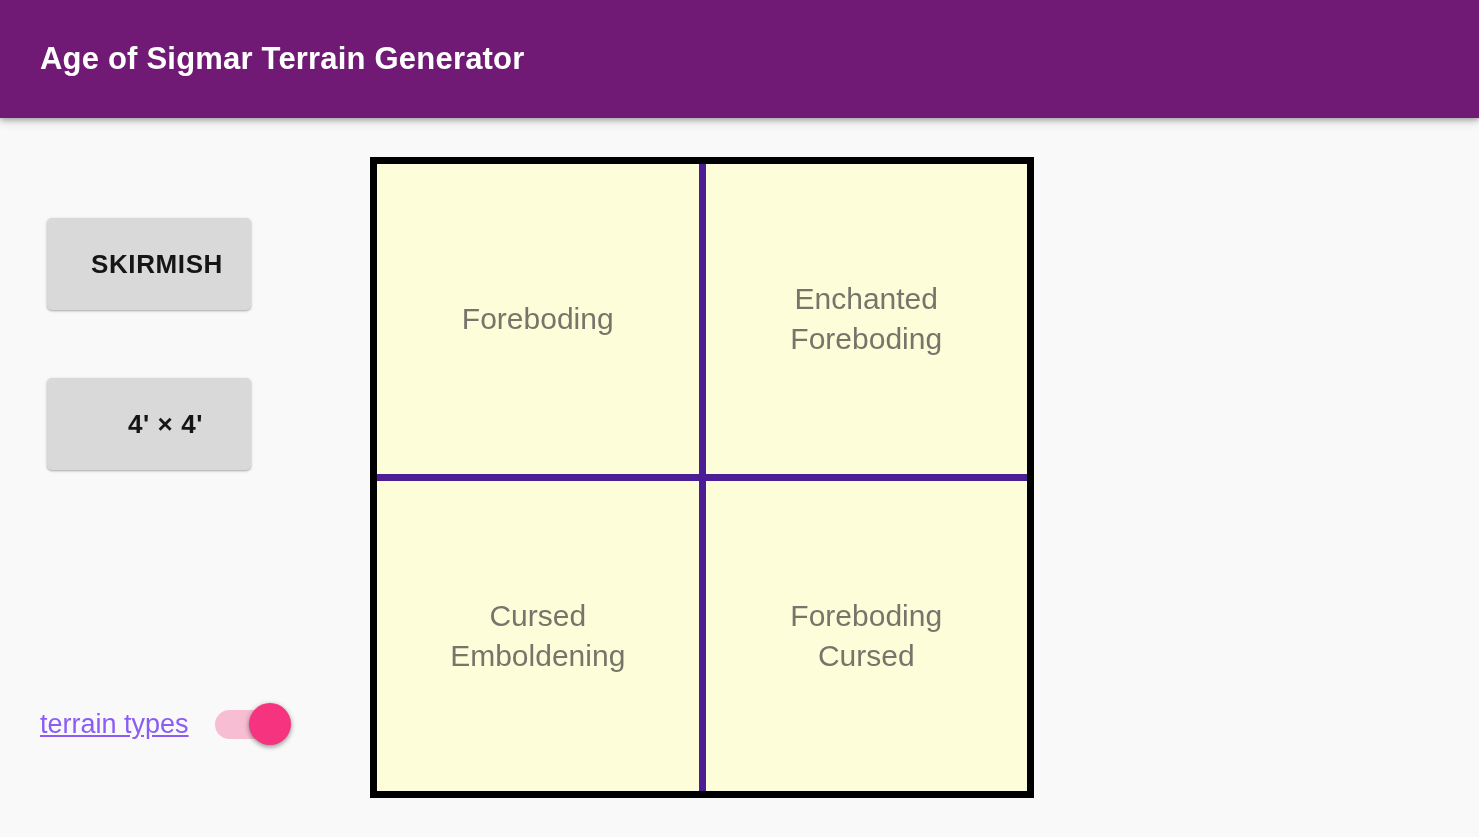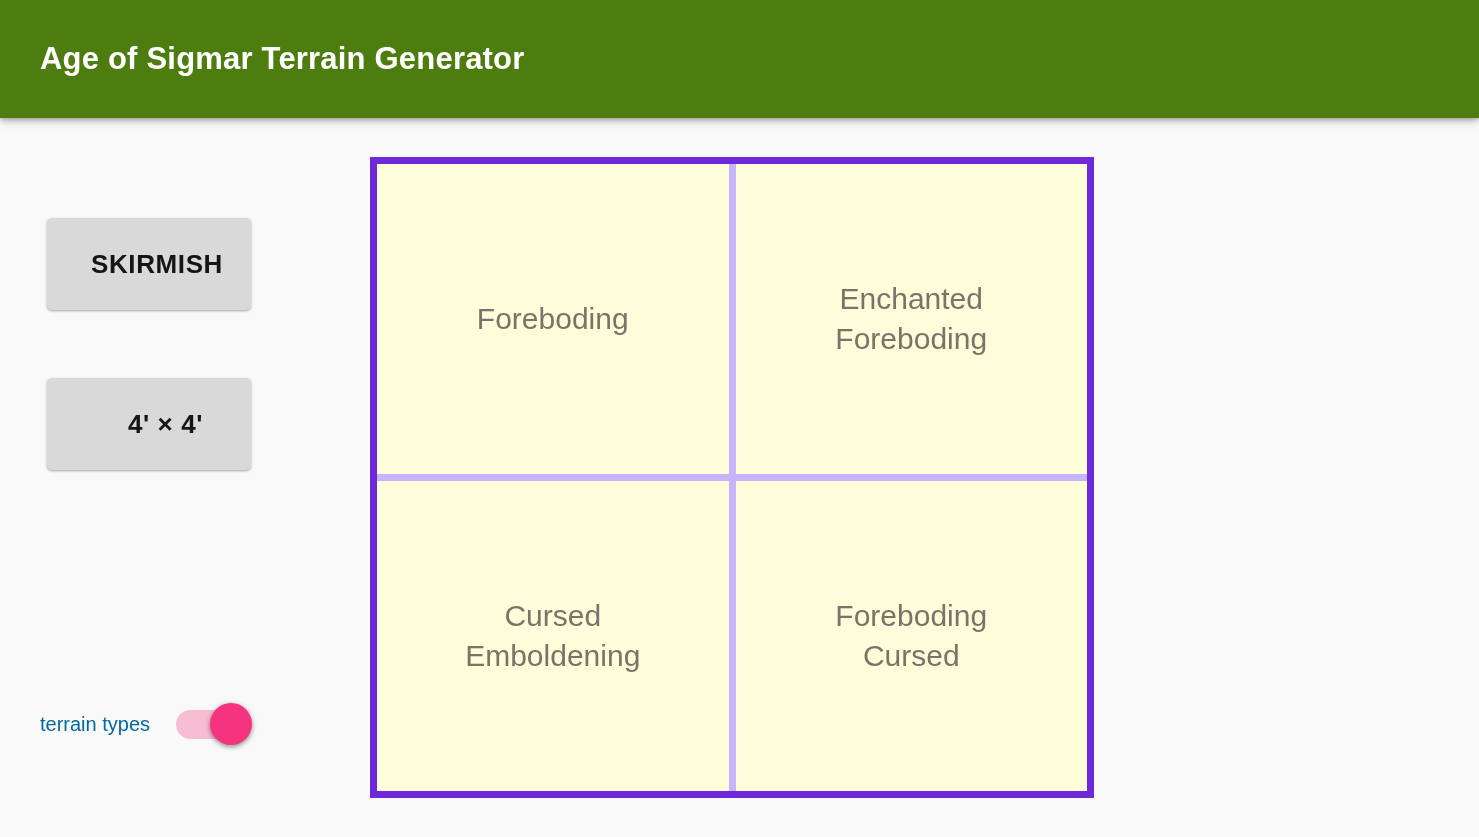--- a/index.html
+++ b/index.html
@@ -16,21 +16,21 @@
     position: relative;
   }
 
   
   .appbar {
     position: absolute;
     left: 0;
     top: 0;
     width: 1479px;
     height: 118px;
-    background: #4d7c0f;
+    background: #701a75;
     box-shadow: 0 2px 5px rgba(0,0,0,0.28), 0 4px 10px rgba(0,0,0,0.12);
     z-index: 5;
   }
   .appbar-title {
     position: absolute;
     left: 40px;
     top: 41px;
     font-size: 31px;
     font-weight: bold;
     color: #ffffff;
@@ -85,25 +85,26 @@
   
   .toggle-row {
     position: absolute;
     left: 40px;
     top: 578px;
     height: 56px;
     display: flex;
     align-items: center;
   }
   .toggle-label {
-    font-size: 20px;
-    color: #0369a1;
+    font-size: 27px;
+    color: #8b5cf6;
     font-family: "Liberation Sans", sans-serif;
     white-space: nowrap;
     line-height: 56px;
+    text-decoration: underline;
   }
   .switch {
     position: relative;
     margin-left: 26px;
     width: 76px;
     height: 48px;
     cursor: pointer;
   }
   .switch-track {
     position: absolute;
@@ -123,25 +124,25 @@
     border-radius: 50%;
     background: #f5337e;
     box-shadow: 0 2px 4px rgba(0,0,0,0.30), 0 1px 6px rgba(0,0,0,0.16);
   }
 
   
   .grid-wrap {
     position: absolute;
     left: 370px;
     top: 39px;
-    width: 724px;
+    width: 664px;
     height: 641px;
-    border: 7px solid #6d28d9;
+    border: 7px solid #000000;
     box-sizing: border-box;
-    background: #c4b5fd;
+    background: #4c1d95;
     display: grid;
     grid-template-columns: 1fr 1fr;
     grid-template-rows: 1fr 1fr;
     gap: 7px;
   }
   .cell {
     background: #fdfdda;
     display: flex;
     align-items: center;
     justify-content: center;

